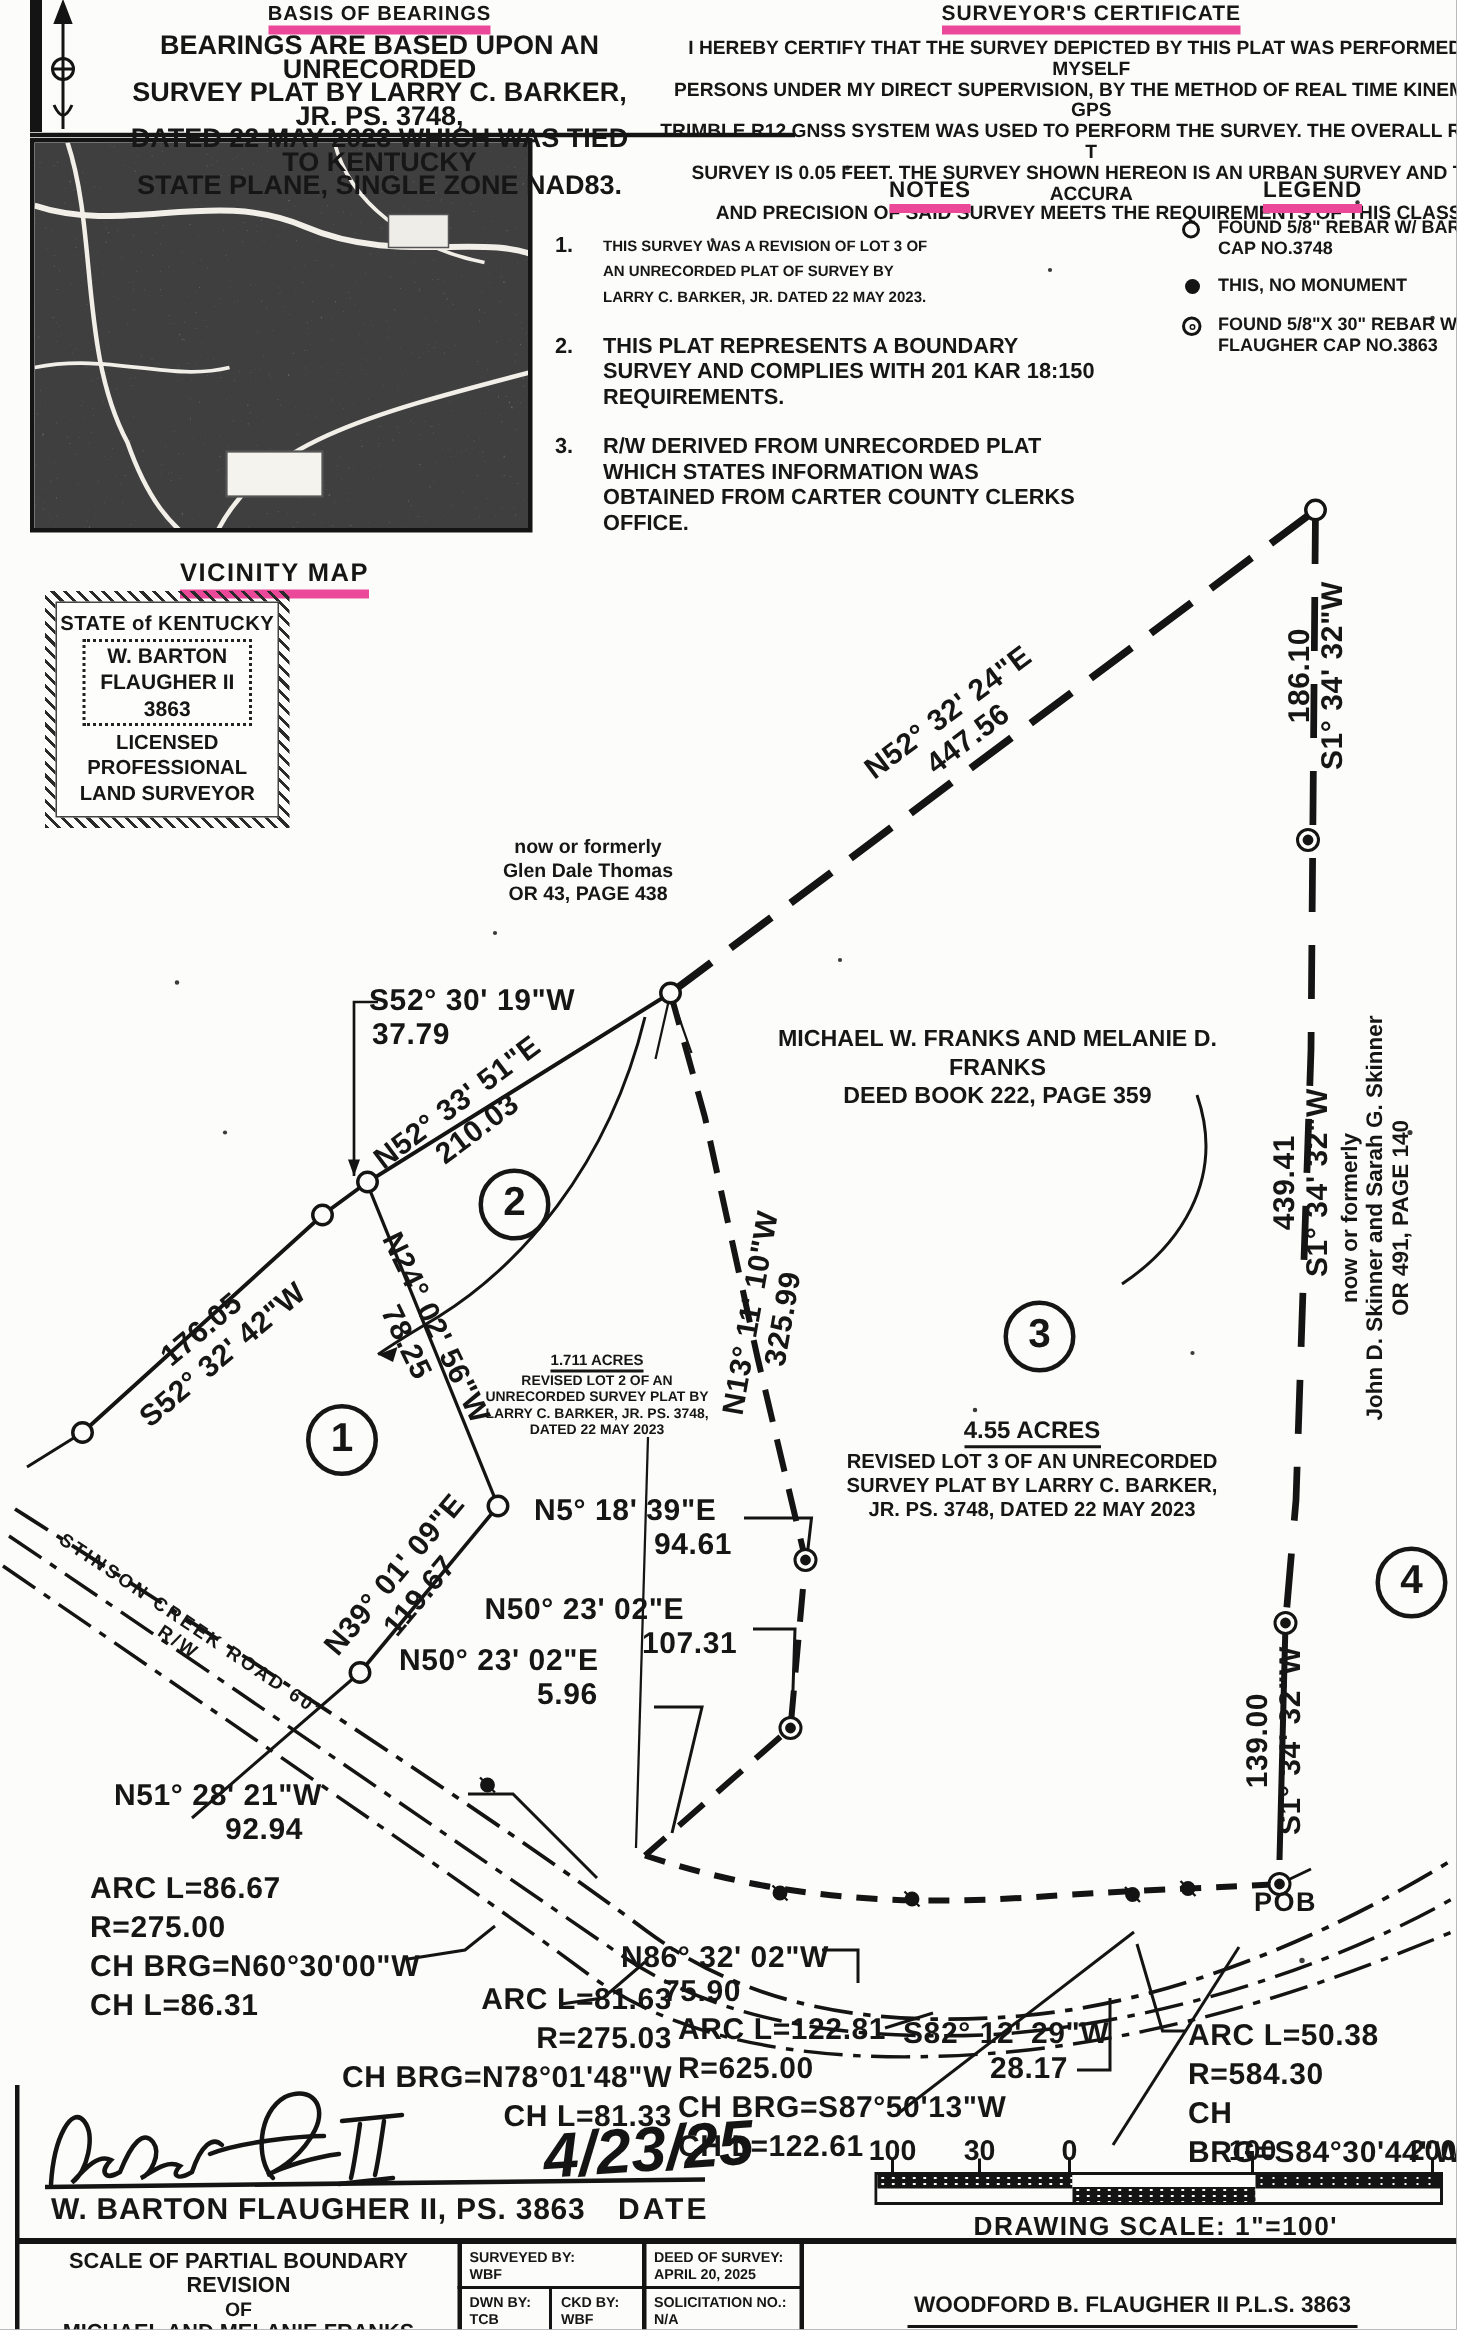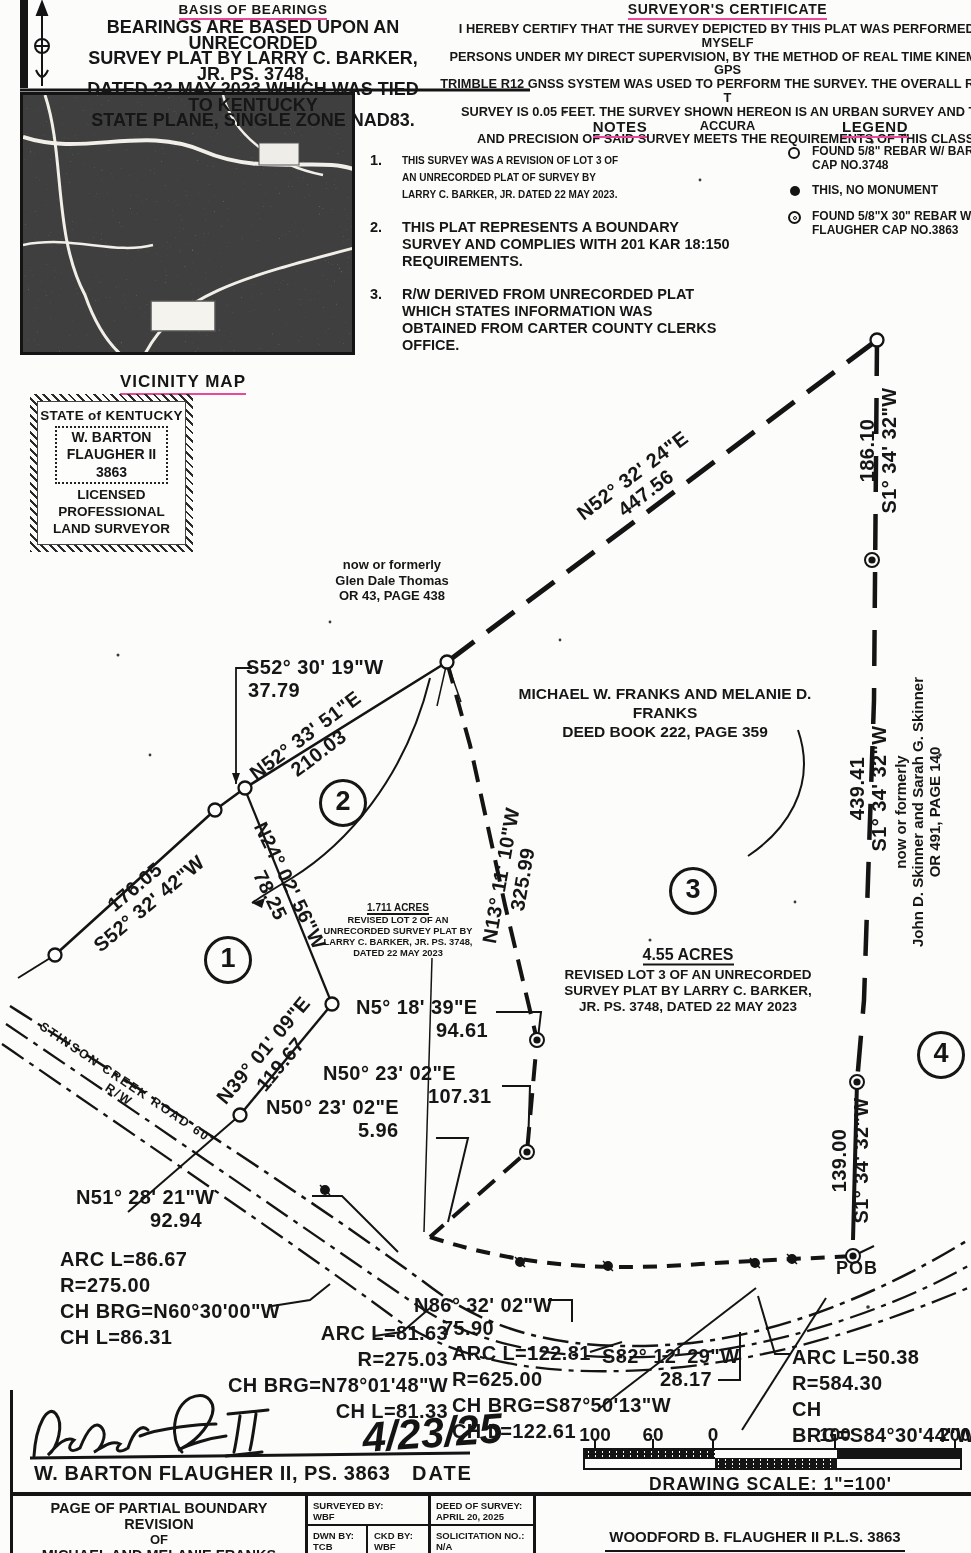--- a/index.html
+++ b/index.html
@@ -2,21 +2,21 @@
 <html><head>
 <meta charset="utf-8">
 <style>
   html,body{margin:0;padding:0;background:#888}
   .page{position:relative;width:971px;height:1553px;background:#fcfcfa;overflow:hidden;
         font-family:"Liberation Sans",sans-serif;color:#161616}
   .abs{position:absolute}
   .pre{white-space:pre-line}
   .ctr{text-align:center}
   .bold{font-weight:bold}
-  .hdr-title{font-weight:bold;border-bottom:2px solid #ec4899;padding-bottom:1px;display:inline-block;letter-spacing:.6px}
+  .hdr-title{font-weight:bold;border-bottom:6px solid #ec4899;padding-bottom:1px;display:inline-block;letter-spacing:.6px}
   
   .dim{position:absolute;font-weight:bold;font-size:20px;line-height:1.12;letter-spacing:.4px;
        white-space:pre-line;text-align:center;transform-origin:50% 50%}
   
   .dim2{position:absolute;font-weight:bold;font-size:20px;line-height:1.15;letter-spacing:.4px;white-space:nowrap}
   .dim2 span{display:block}
   .lotnum{position:absolute;width:42px;height:42px;border:3px solid #161616;border-radius:50%;
           font-weight:bold;font-size:27px;line-height:38px;text-align:center}
   .areablock{position:absolute;text-align:center;font-weight:bold;transform:translate(-50%,-50%)}
   .ublock{border-bottom:2px solid #161616;display:inline-block;padding-bottom:0px}
@@ -353,42 +353,42 @@
   <div class="dim pre" style="left:792px;top:1344px;text-align:left;line-height:26px;transform:none">ARC  L=50.38
 R=584.30
 CH  BRG=S84°30'44"W
 CH  L=50.37</div>
 
   <div class="abs bold" style="left:34px;top:1462px;font-size:20px;letter-spacing:.5px">W.  BARTON  FLAUGHER  II,  PS.  3863</div>
   <div class="abs bold" style="left:412px;top:1462px;font-size:20px;letter-spacing:2px">DATE</div>
 
   <div class="abs" style="left:583px;top:1424px;width:378px;height:76px">
     <span class="abs bold" style="left:12px;top:0;transform:translateX(-50%);font-size:19px">100</span>
-    <span class="abs bold" style="left:70px;top:0;transform:translateX(-50%);font-size:19px">60</span>
+    <span class="abs bold" style="left:70px;top:0;transform:translateX(-50%);font-size:19px">30</span>
     <span class="abs bold" style="left:130px;top:0;transform:translateX(-50%);font-size:19px">0</span>
     <span class="abs bold" style="left:252px;top:0;transform:translateX(-50%);font-size:19px">100</span>
     <span class="abs bold" style="left:372px;top:0;transform:translateX(-50%);font-size:19px">200</span>
     <div class="tick" style="left:11px;top:15px"></div>
       <div class="tick" style="left:69px;top:15px"></div>
     <div class="tick" style="left:129px;top:15px"></div>
       <div class="tick" style="left:251px;top:15px"></div>
     <div class="tick" style="left:371px;top:15px"></div>
     <div class="abs" style="left:0;top:24px;width:375px;height:18px;border:2px solid #141414">
       <div class="scale-seg" style="left:0;top:0;width:130px;background:#141414;background-image:radial-gradient(#fcfcfa 1px,transparent 1px);background-size:7px 4px"></div>
       <div class="scale-seg" style="left:130px;top:0;width:122px;background:#fcfcfa"></div>
       <div class="scale-seg" style="left:252px;top:0;width:123px;background:#141414;background-image:radial-gradient(#fcfcfa 1px,transparent 1px);background-size:8px 4px"></div>
       <div class="scale-seg" style="left:0;top:8px;width:130px;background:#fcfcfa;border-top:1.5px solid #141414;height:8.5px"></div>
       <div class="scale-seg" style="left:130px;top:8px;width:122px;background:#141414;background-image:radial-gradient(#fcfcfa 1px,transparent 1px);background-size:7px 4px;height:10px"></div>
       <div class="scale-seg" style="left:252px;top:8px;width:123px;background:#fcfcfa;border-top:1.5px solid #141414;height:8.5px"></div>
     </div>
     <div class="abs bold ctr" style="left:0;top:50px;width:375px;font-size:17.5px;letter-spacing:1px">DRAWING  SCALE:   1"=100'</div>
   </div>
 
   <div class="abs ctr" style="left:14px;top:1500px;width:290px;font-weight:bold">
-    <div style="font-size:14.5px">PAGE OF PARTIAL BOUNDARY REVISION</div>
+    <div style="font-size:14.5px">SCALE OF PARTIAL BOUNDARY REVISION</div>
     <div style="font-size:13px">OF</div>
     <div style="font-size:14.5px">MICHAEL AND MELANIE FRANKS</div>
     <div style="font-size:14.5px">IN DB 222, PG 359</div>
   </div>
   <div class="tb-label" style="left:313px;top:1500px">
     <span>SURVEYED BY:</span><br><span>WBF</span>
   </div>
   <div class="tb-label" style="left:436px;top:1500px">
     <span>DEED OF SURVEY:</span><br><span>APRIL 20, 2025</span>
   </div>

